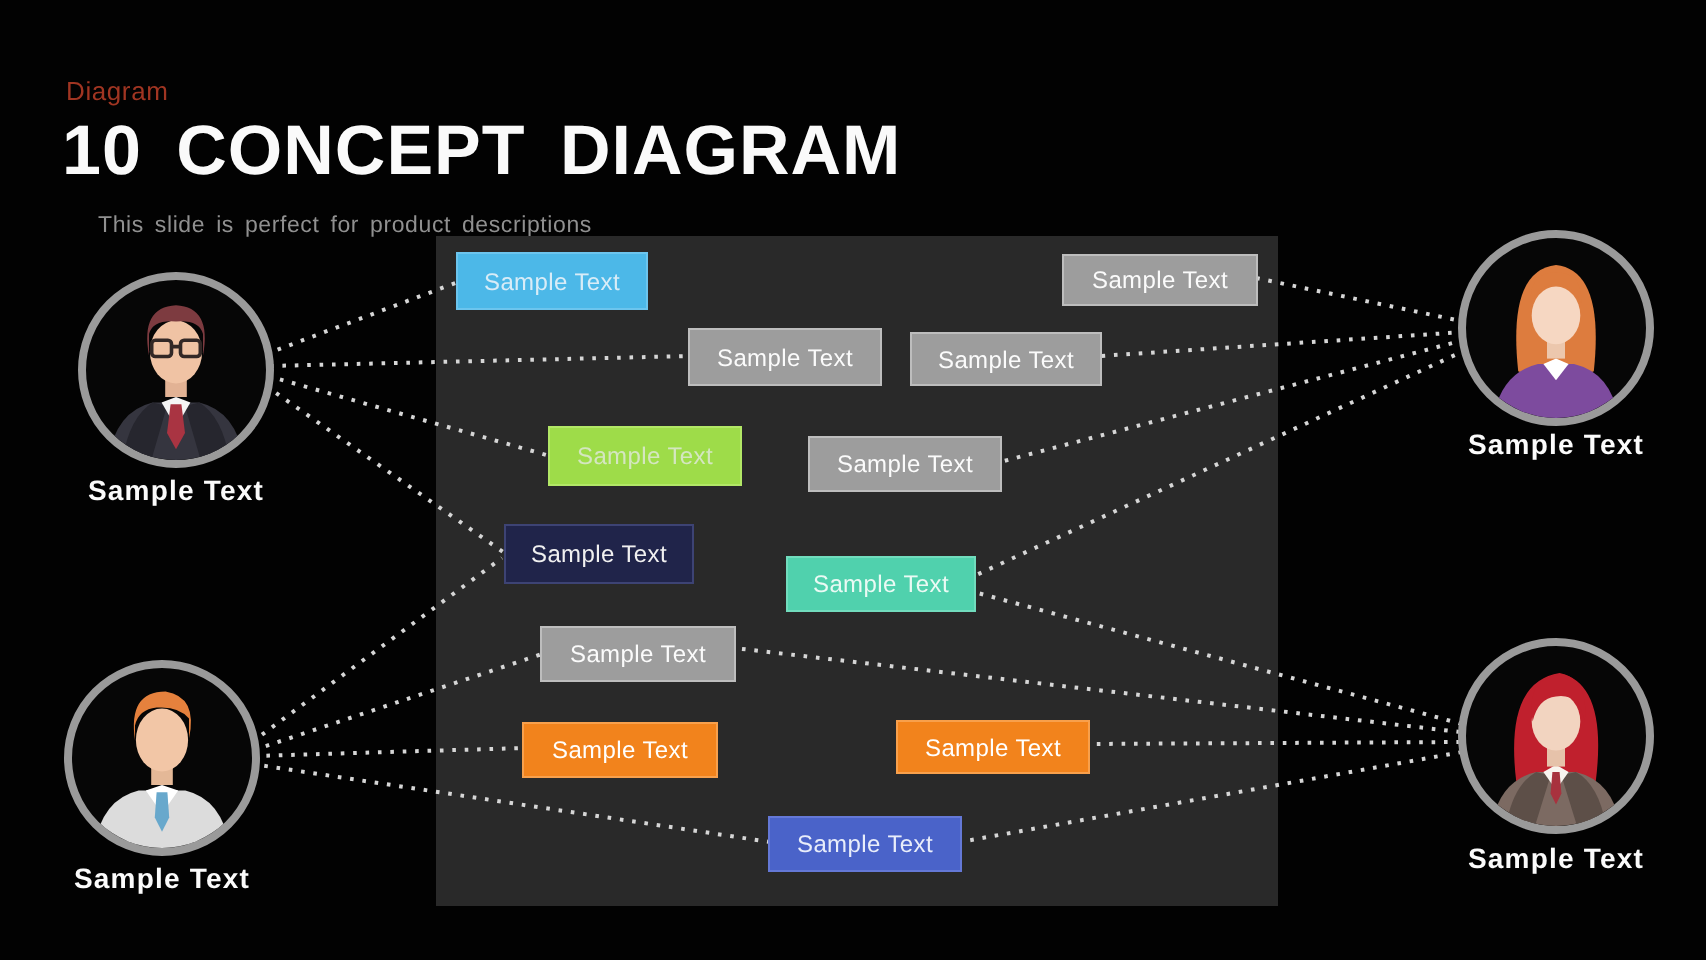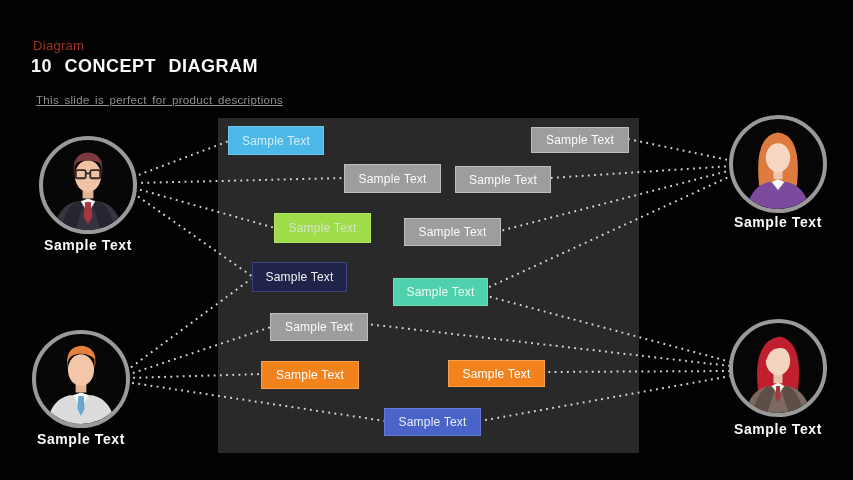--- a/index.html
+++ b/index.html
@@ -3,24 +3,24 @@
 <meta charset="utf-8">
 <style>
   html,body{margin:0;padding:0;background:#000;}
   .stage{
     position:relative;width:853px;height:480px;overflow:hidden;
     background:#020202;
     font-family:"Liberation Sans", sans-serif;
   }
   
   .eyebrow{position:absolute;left:33px;top:38px;font-size:13px;letter-spacing:.3px;}
-  .title{position:absolute;left:31px;top:56px;margin:0;font-size:18px;font-weight:700;
+  .title{position:absolute;left:31px;top:56px;margin:0;font-size:35px;font-weight:700;
     color:#fafafa;letter-spacing:.5px;word-spacing:7px;}
-  .subtitle{position:absolute;left:32px;top:90px;margin:4px;font-size:11.5px;color:#909090;
-    letter-spacing:.3px;word-spacing:2px;text-decoration:underline;}
+  .subtitle{position:absolute;left:32px;top:90px;margin:17px;font-size:11.5px;color:#909090;
+    letter-spacing:.3px;word-spacing:2px;}
   
   .panel{position:absolute;left:218px;top:118px;width:421px;height:335px;background:#292929;}
   
   #lines{position:absolute;left:0;top:0;width:853px;height:480px;pointer-events:none;}
   
   .cbox{
     position:absolute;display:flex;align-items:center;justify-content:center;
     font-size:12px;letter-spacing:.2px;box-sizing:border-box;white-space:nowrap;
   }
   

